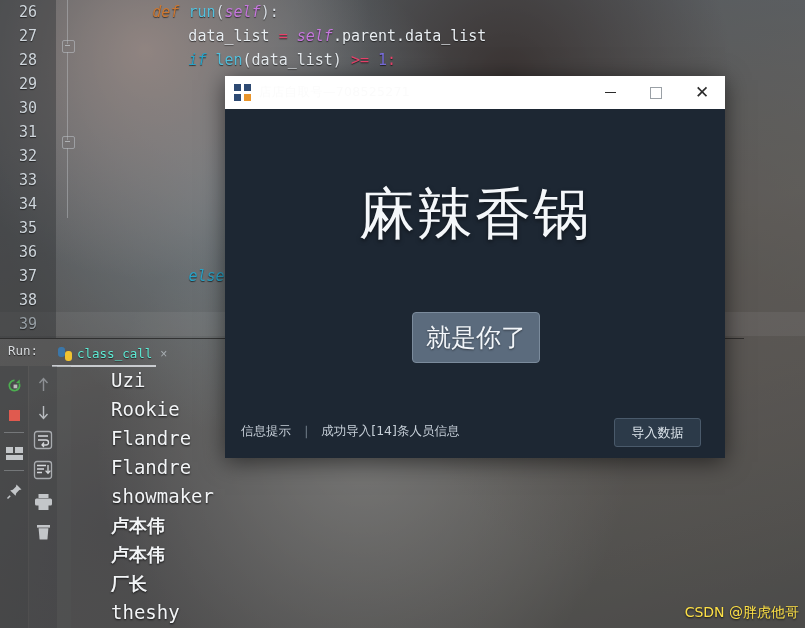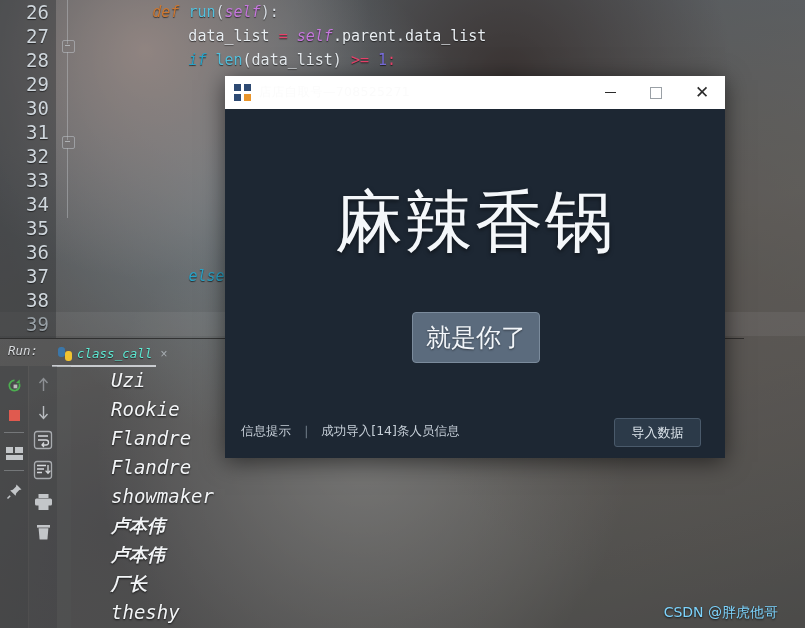--- a/index.html
+++ b/index.html
@@ -25,22 +25,22 @@
   }
   .bg-dim{position:absolute;inset:0;background:rgba(43,43,43,0.42);}
 
   
   .editor{position:absolute;left:0;top:0;width:805px;height:338px;overflow:hidden;}
   .gutter{
     position:absolute;left:0;top:0;width:56px;height:338px;
     background:rgba(49,51,53,0.45);
   }
   .gutter-line{
-    height:24px;line-height:24px;text-align:right;padding-right:7px;
-    font-family:"DejaVu Sans Mono", monospace;font-size:19px;color:#cfd6dc;
+    height:24px;line-height:24px;text-align:right;padding-right:19px;
+    font-family:"DejaVu Sans Mono", monospace;font-size:15px;color:#cfd6dc;
     text-shadow:0 1px 1px rgba(0,0,0,.55);
   }
   .gutter-line.dim{color:#98a0a6;}
   .fold-col{position:absolute;left:56px;top:0;width:22px;height:338px;}
   .fold-mark{position:absolute;left:6px;width:11px;height:11px;border:1px solid rgba(190,195,200,.55);border-radius:2px;}
   .fold-mark:after{content:"";position:absolute;left:2px;top:4px;width:5px;height:1px;background:rgba(200,205,210,.7);}
   .fold-line{position:absolute;left:11px;width:1px;background:rgba(190,195,200,.45);}
 
   .code{position:absolute;left:80px;top:0;width:725px;height:338px;
         font-family:"DejaVu Sans Mono", monospace;font-size:15px;line-height:24px;
@@ -53,21 +53,21 @@
   .k-self{color:#c678dd;font-style:italic;}
   .k-op{color:#e9426b;}
   .k-num{color:#7b6fe0;}
   .k-punc{color:#d8dee4;}
   .k-builtin{color:#53c1de;}
 
   
   .cur-line{position:absolute;left:0;top:312px;width:805px;height:24px;background:rgba(255,255,255,0.06);}
 
   
-  .runpanel{position:absolute;left:0;top:338px;width:744px;height:290px;overflow:hidden;font-style:italic;}
+  .runpanel{position:absolute;left:0;top:338px;width:744px;height:290px;overflow:hidden;}
   .run-topline{position:absolute;left:0;top:0;width:805px;height:1px;background:rgba(30,30,30,.7);}
   .run-header{position:absolute;left:0;top:1px;width:805px;height:27px;}
   .run-label{position:absolute;left:8px;top:4px;font-size:12.5px;color:#d7dadd;
      font-family:"DejaVu Sans Mono", monospace;text-shadow:0 1px 1px rgba(0,0,0,.6);}
   .run-tab{position:absolute;left:52px;top:2px;height:25px;display:flex;align-items:center;gap:5px;padding:0 6px;}
   .py-icon{width:14px;height:14px;position:relative;flex:0 0 auto;}
   .py-icon .b{position:absolute;width:7px;height:10px;border-radius:3px;}
   .py-icon .b1{left:0;top:0;background:#3b76a8;}
   .py-icon .b2{right:0;bottom:0;background:#f0c330;}
   .run-tab-label{font-family:"DejaVu Sans Mono", monospace;font-size:12.5px;color:#5eead4;
@@ -101,38 +101,38 @@
   .dlg-title-text{margin-left:8px;font-family:"DejaVu Sans", sans-serif;font-size:12.5px;
       color:#fbfbfb;letter-spacing:.3px;}
   .win-btns{position:absolute;right:0;top:0;height:33px;display:flex;}
   .win-btn{width:46px;height:33px;display:flex;align-items:center;justify-content:center;color:#2b2b2b;}
   .win-btn.min:before{content:"";width:11px;height:1.6px;background:#2b2b2b;display:block;}
   .win-btn.max:before{content:"";width:10px;height:10px;border:1.4px solid #9aa0a6;display:block;}
   .win-btn.close{font-size:17px;line-height:1;font-family:"DejaVu Sans", sans-serif;}
 
   .dlg-body{height:349px;background:#1d2733;position:relative;}
   .dlg-big{position:absolute;left:0;right:0;top:68px;text-align:center;
-     font-family:"DejaVu Sans", sans-serif;font-size:68px;color:#f4f7fa;letter-spacing:2px;
+     font-family:"DejaVu Sans", sans-serif;font-size:56px;color:#f4f7fa;letter-spacing:2px;
      text-shadow:0 2px 4px rgba(0,0,0,.5);}
   .dlg-btn-main{position:absolute;left:187px;top:203px;width:126px;height:49px;
      background:#5b6b7d;border:1px solid #7b8b9c;border-radius:4px;
      display:flex;align-items:center;justify-content:center;
      font-family:"DejaVu Sans", sans-serif;font-size:25px;color:#f2f6fa;
      text-shadow:0 1px 2px rgba(0,0,0,.45);}
   .dlg-status{position:absolute;left:16px;bottom:18px;display:flex;align-items:center;gap:9px;
      font-family:"DejaVu Sans", sans-serif;font-size:12.5px;color:#c7d0d9;}
   .dlg-status .sep{color:#8a97a3;}
   .dlg-btn-import{position:absolute;right:24px;bottom:11px;width:85px;height:27px;
      background:#2c3a49;border:1px solid #4a5a6b;border-radius:3px;
      display:flex;align-items:center;justify-content:center;
      font-family:"DejaVu Sans", sans-serif;font-size:13px;color:#dde5ec;}
 
   
-  .watermark{position:absolute;right:27px;bottom:6px;
-     font-family:"DejaVu Sans", sans-serif;font-size:14px;color:#7dd3fc;
+  .watermark{position:absolute;right:6px;bottom:6px;
+     font-family:"DejaVu Sans", sans-serif;font-size:14px;color:#fde047;
      text-shadow:0 1px 2px rgba(0,0,0,.8);}
 </style>
 </head>
 <body>
 
 <div class="root">
 
   <div class="bg-photo"></div>
   <div class="bg-dim"></div>
 

